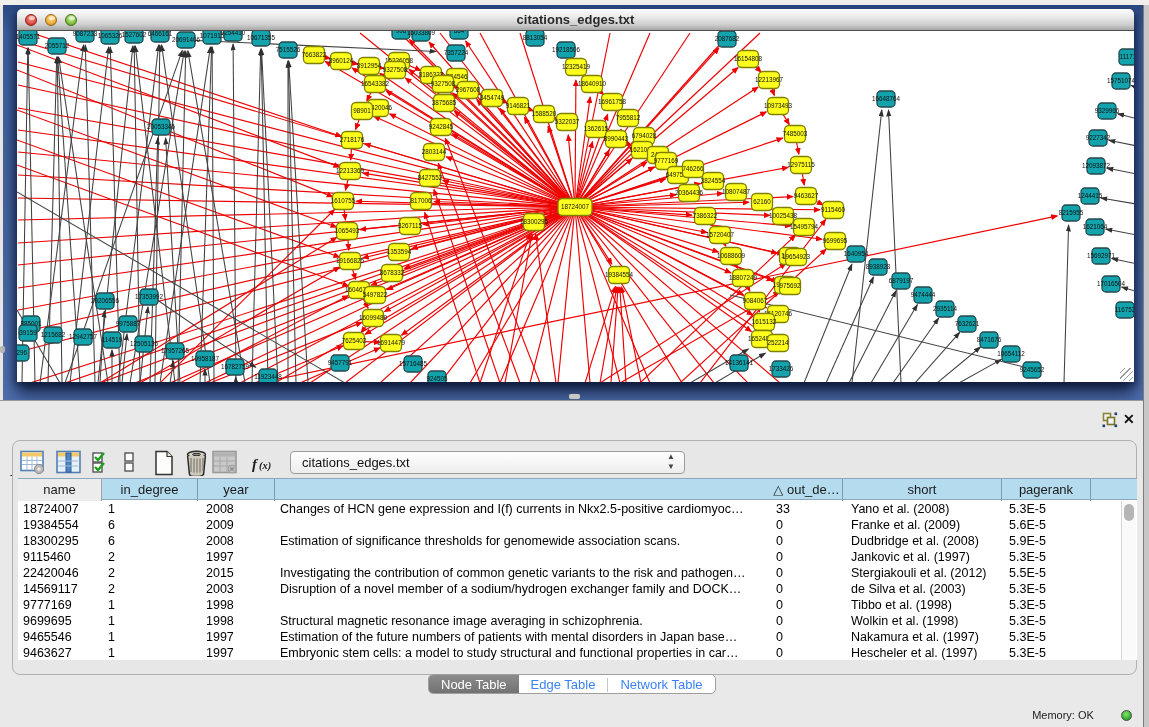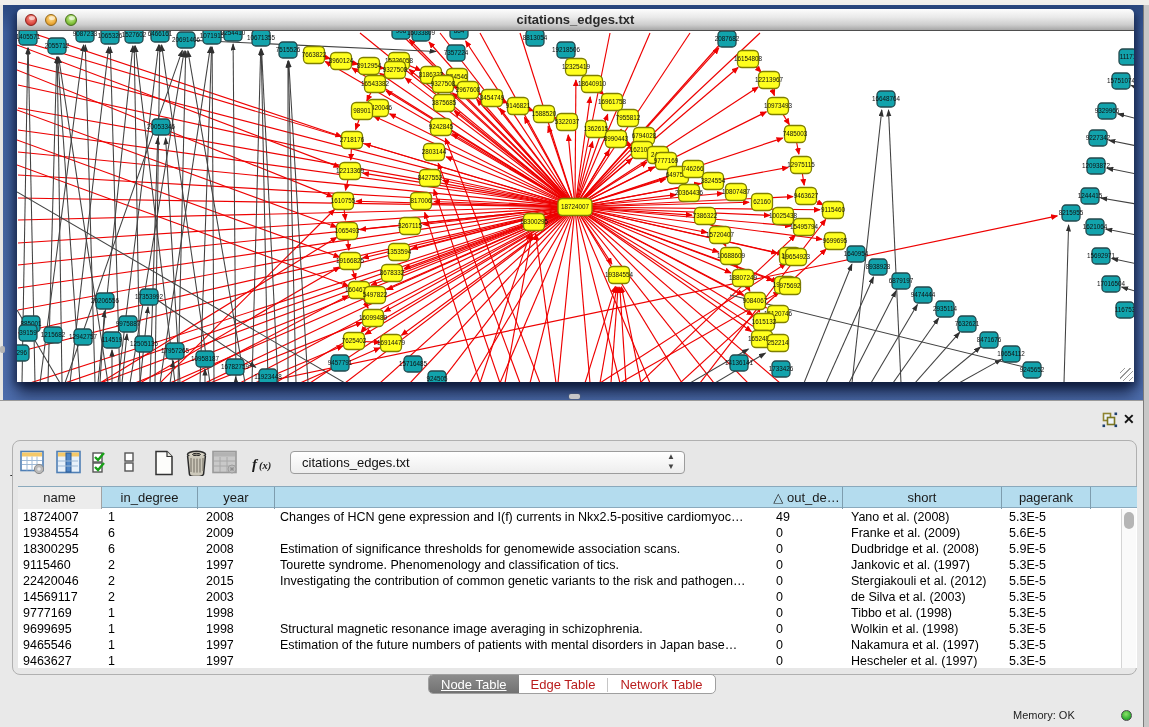--- a/index.html
+++ b/index.html
@@ -34,21 +34,21 @@
 #panel .hdr { position:absolute; left:10px; top:27px; font-size:13px; color:#2e2e2e;margin-top:44px; }
 #float-ic { position:absolute; left:1102px; top:11px; }
 #close-ic { position:absolute; left:1123px; top:10px; font-size:14px; font-weight:bold; color:#111; }
 #container { position:absolute; left:12px; top:39px; width:1125px; height:235px;
   background:#e7e7e7; border:1px solid #b0b0b0; border-radius:8px; }
 .tbico { position:absolute; top:9px; }
 #dd { position:absolute; left:277px; top:10px; width:395px; height:23px;
   background:linear-gradient(180deg,#ffffff,#ededed); border:1px solid #9c9c9c; border-radius:4px;
   font-size:13px; color:#111; line-height:21px; padding-left:11px; }
 #dd .arr { position:absolute; right:9px; top:0px; font-size:8px; color:#444; line-height:10px; }
-#tbl { position:absolute; left:5px; top:45px; width:1119px; height:182px; background:#fff;
+#tbl { position:absolute; left:5px; top:37px; width:1119px; height:182px; background:#fff;
   font-size:12.5px; color:#000;padding-left:44px; }
 #thead { position:absolute; left:0; top:0; width:1119px; height:22px; background:#b4dcee;
   border-top:1px solid #8aa9bc; border-bottom:1px solid #8aa9bc; }
 #thead div { position:absolute; top:0; height:22px; line-height:22px; text-align:center;
   font-size:13px; color:#1a1a1a; border-right:1px solid #7e9dae; }
 #thead .h0 { left:0; width:84px; background:#ececec; border-right:1px solid #a2a2a2; }
 #thead .h1 { left:84px; width:96px; }
 #thead .h2 { left:180px; width:77px; }
 #thead .h3 { left:257px; width:496px; }
 #thead .h4 { left:753px; width:72px; }
@@ -62,24 +62,24 @@
 .c2 { left:188px; width:69px; }
 .c3 { left:262px; width:490px; }
 .c4 { left:758px; width:66px; }
 .c5 { left:833px; width:150px; }
 .c6 { left:991px; width:82px; }
 #vscroll { position:absolute; left:1103px; top:23px; width:15px; height:159px; background:#fafafa;
   border-left:1px solid #d5d5d5; }
 #vthumb { position:absolute; left:2px; top:3px; width:10px; height:17px; background:#b5b5b5; border-radius:5px; }
 #tabs { position:absolute; left:428px; top:273px; height:20px; border:1px solid #9f9f9f;
   border-radius:5px; overflow:hidden; font-size:13px; background:#fff; }
-#tabs div { float:left; height:20px; line-height:19px; padding:0 12px; color:#b91c1c; }
-#tabs .sel { background:linear-gradient(180deg,#8c8c8c,#6f6f6f); color:#fff;text-decoration:underline; }
+#tabs div { float:left; height:20px; line-height:19px; padding:0 12px; color:#3b82f6; }
+#tabs .sel { background:linear-gradient(180deg,#8c8c8c,#6f6f6f); color:#fff; }
 #tabs .sep { padding:0; width:1px; background:#c6c6c6; height:14px; margin-top:3px; }
-#mem { position:absolute; left:1013px; top:308px; width:100px; text-align:left; font-size:11px; color:#222; }
+#mem { position:absolute; left:1013px; top:308px; width:100px; text-align:center; font-size:11px; color:#222; }
 #memdot { position:absolute; left:1121px; top:309px; width:11px; height:11px; border-radius:50%;
   background:radial-gradient(circle at 45% 35%, #8ee06a, #35b335 60%, #1d8c1d); border:1px solid #4a4a4a; }
 #splitter { position:absolute; left:569px; top:394px; width:11px; height:5px; border-radius:2px;
   background:#c8c8c8; box-shadow:0 0 2px #666; }
 </style></head>
 <body>
 <div id="stage">
   <div id="topstrip"></div>
   <div id="blue"></div>
   <div id="leftstrip"></div>
@@ -716,21 +716,21 @@
             <div class="h4">△ out_de…</div>
           <div class="h5">short</div>
             <div class="h6">pagerank</div>
         </div>
         <div id="tbody">
 <div class="tr">
               <div class="c0">18724007</div>
               <div class="c1">1</div>
               <div class="c2">2008</div>
               <div class="c3">Changes of HCN gene expression and I(f) currents in Nkx2.5-positive cardiomyoc…</div>
-              <div class="c4">49</div>
+              <div class="c4">33</div>
               <div class="c5">Yano et al. (2008)</div>
               <div class="c6">5.3E-5</div>
             </div>
 <div class="tr">
               <div class="c0">19384554</div>
               <div class="c1">6</div>
               <div class="c2">2009</div>
               <div class="c4">0</div>
               <div class="c5">Franke et al. (2009)</div>
               <div class="c6">5.6E-5</div>
@@ -741,38 +741,38 @@
               <div class="c2">2008</div>
               <div class="c3">Estimation of significance thresholds for genomewide association scans.</div>
               <div class="c4">0</div>
               <div class="c5">Dudbridge et al. (2008)</div>
               <div class="c6">5.9E-5</div>
             </div>
 <div class="tr">
               <div class="c0">9115460</div>
               <div class="c1">2</div>
               <div class="c2">1997</div>
-              <div class="c3">Tourette syndrome. Phenomenology and classification of tics.</div>
               <div class="c4">0</div>
               <div class="c5">Jankovic et al. (1997)</div>
               <div class="c6">5.3E-5</div>
             </div>
 <div class="tr">
               <div class="c0">22420046</div>
               <div class="c1">2</div>
               <div class="c2">2015</div>
               <div class="c3">Investigating the contribution of common genetic variants to the risk and pathogen…</div>
               <div class="c4">0</div>
               <div class="c5">Stergiakouli et al. (2012)</div>
               <div class="c6">5.5E-5</div>
             </div>
 <div class="tr">
               <div class="c0">14569117</div>
               <div class="c1">2</div>
               <div class="c2">2003</div>
+              <div class="c3">Disruption of a novel member of a sodium/hydrogen exchanger family and DOCK…</div>
               <div class="c4">0</div>
               <div class="c5">de Silva et al. (2003)</div>
               <div class="c6">5.3E-5</div>
             </div>
 <div class="tr">
               <div class="c0">9777169</div>
               <div class="c1">1</div>
               <div class="c2">1998</div>
               <div class="c4">0</div>
               <div class="c5">Tibbo et al. (1998)</div>
@@ -793,20 +793,21 @@
               <div class="c2">1997</div>
               <div class="c3">Estimation of the future numbers of patients with mental disorders in Japan base…</div>
               <div class="c4">0</div>
               <div class="c5">Nakamura et al. (1997)</div>
               <div class="c6">5.3E-5</div>
             </div>
 <div class="tr">
               <div class="c0">9463627</div>
               <div class="c1">1</div>
               <div class="c2">1997</div>
+              <div class="c3">Embryonic stem cells: a model to study structural and functional properties in car…</div>
               <div class="c4">0</div>
               <div class="c5">Hescheler et al. (1997)</div>
               <div class="c6">5.3E-5</div>
             </div>
         </div>
         <div id="vscroll">
             <div id="vthumb"></div>
           </div>
       </div>
     </div>

